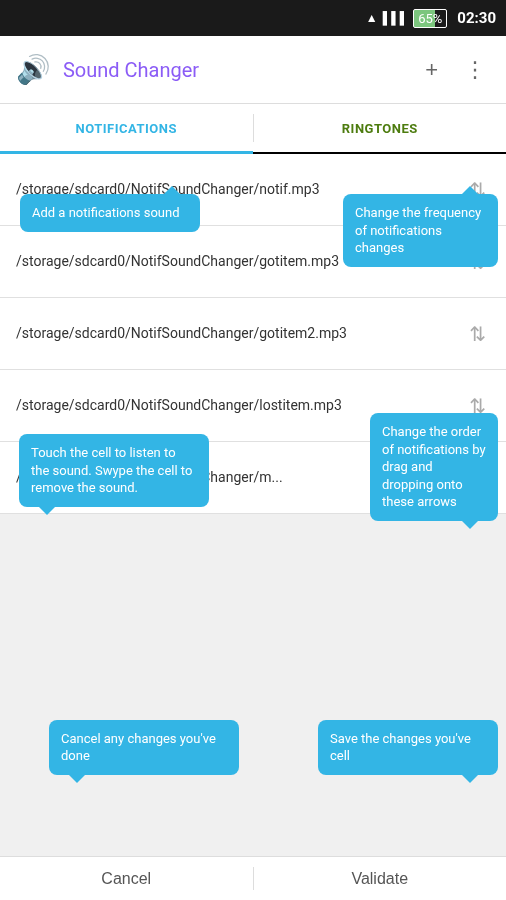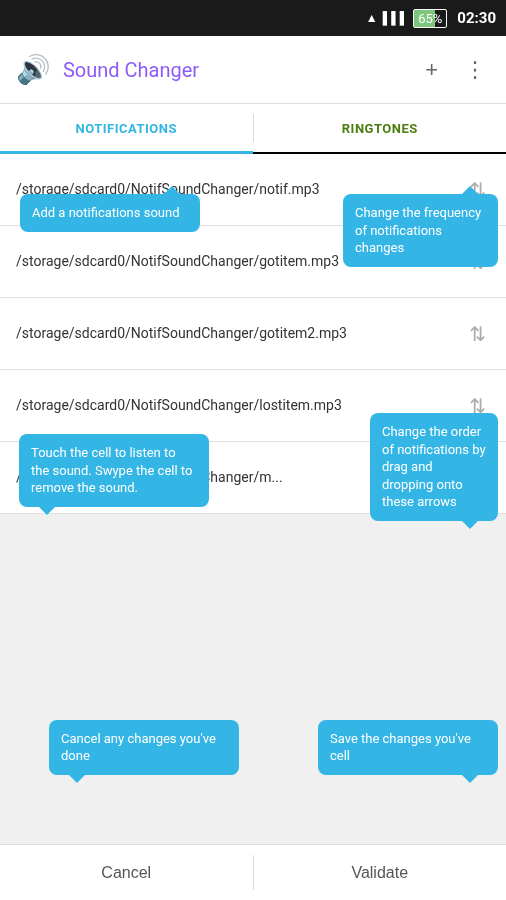--- a/index.html
+++ b/index.html
@@ -136,21 +136,21 @@
     .sort-icon {
       color: #aaa;
       font-size: 20px;
       cursor: pointer;
       padding: 4px;
     }
 
     
     .bottom-bar {
       width: 100%;
-      height: 56px;
+      height: 44px;
       background: #ffffff;
       display: flex;
       border-top: 1px solid #ddd;
       position: absolute;
       bottom: 0;
     }
     .bottom-btn {
       flex: 1;
       display: flex;
       align-items: center;

